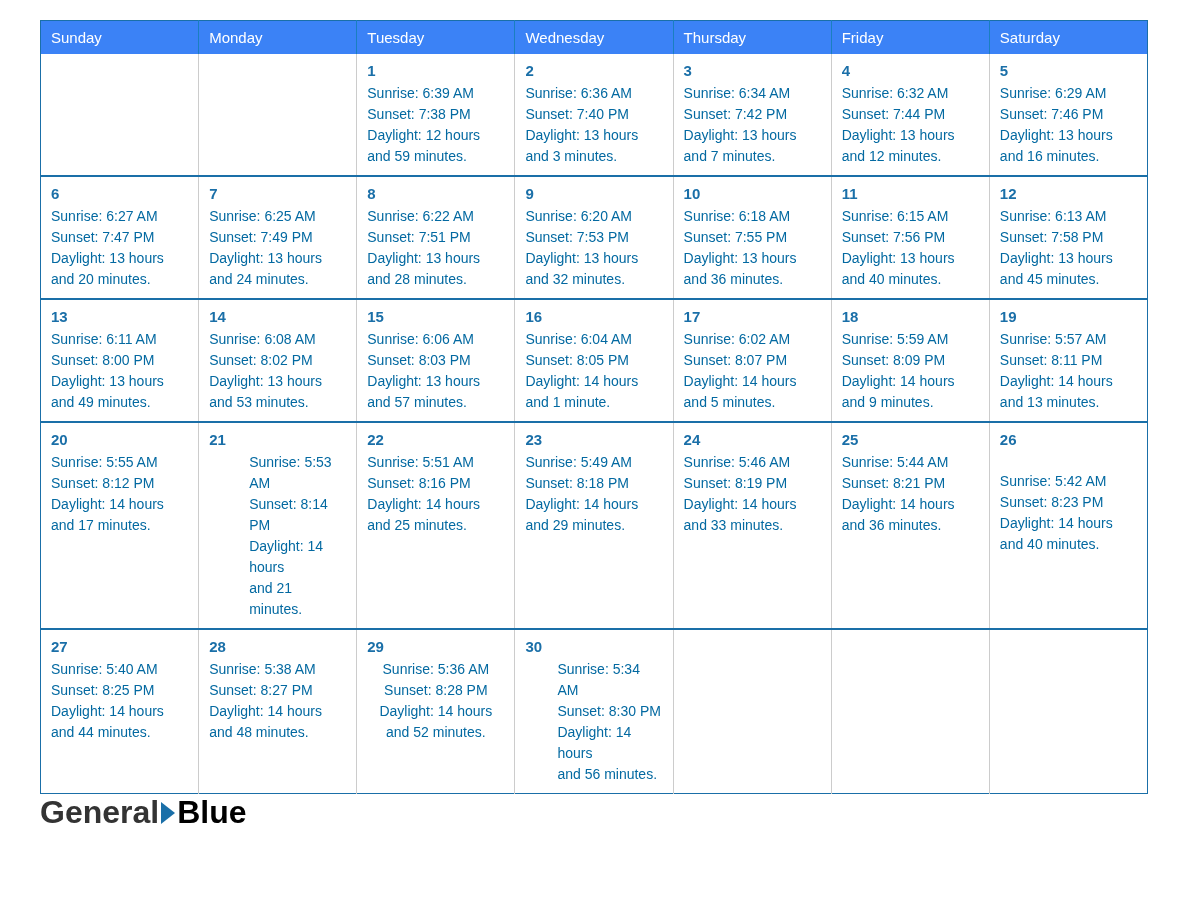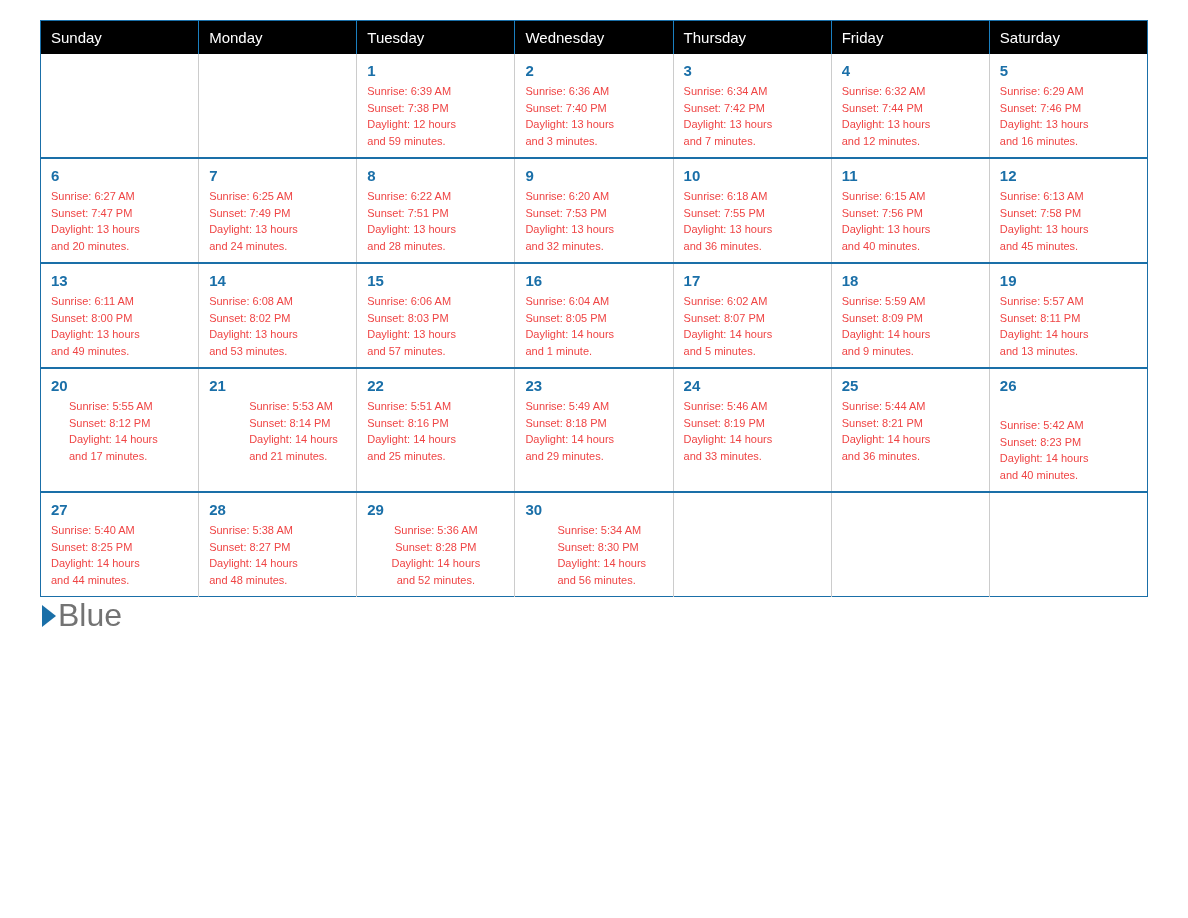--- a/index.html
+++ b/index.html
@@ -9,21 +9,21 @@
       padding: 30px 40px;
       width: 1188px;
       min-height: 918px;
     }
     table {
       width: 100%;
       border-collapse: collapse;
       border: 1px solid #1a6fa8;
     }
     thead tr {
-      background-color: #000000;
+      background-color: #3b82f6;
     }
     thead th {
       color: #fff;
       padding: 8px 10px;
       text-align: left;
       font-size: 15px;
       font-weight: normal;
       border-right: 1px solid #1a7fc0;
     }
     thead th:last-child { border-right: none; }
@@ -41,23 +41,23 @@
     }
     tbody td:last-child { border-right: none; }
     .day-num {
       font-size: 15px;
       font-weight: bold;
       color: #1a6fa8;
       display: block;
       margin-bottom: 4px;
     }
     .day-info {
-      font-size: 11px;
+      font-size: 14px;
       line-height: 1.5;
-      color: #ef4444;
+      color: #0369a1;
     }
     tbody tr:last-child { border-bottom: none; }
   </style>
 </head>
 <body>
 
 <table>
   <thead>
     <tr>
     <th>Sunday</th>
@@ -207,21 +207,21 @@
           <span class="day-num">19</span>
           <div class="day-info" style="white-space: pre-line;">Sunrise: 5:57 AM
 Sunset: 8:11 PM
 Daylight: 14 hours
 and 13 minutes.</div>
         </td>
       </tr>
       <tr>
         <td>
           <span class="day-num">20</span>
-          <div class="day-info" style="white-space: pre-line; margin-left: 18px;">Sunrise: 5:55 AM
+          <div class="day-info" style="white-space: pre-line;">Sunrise: 5:55 AM
 Sunset: 8:12 PM
 Daylight: 14 hours
 and 17 minutes.</div>
         </td>
         <td>
           <span class="day-num">21</span>
           <div class="day-info" style="white-space: pre-line; margin-left: 40px;">Sunrise: 5:53 AM
 Sunset: 8:14 PM
 Daylight: 14 hours
 and 21 minutes.</div>
@@ -297,22 +297,23 @@
       </tr>
     </tbody>
 </table>
 
 <style>
   body { padding-top: 20px; }
 </style>
 
 <div style="display:flex;justify-content:space-between;align-items:flex-start;margin-bottom:15px;">
   <div style="display:flex;align-items:center;">
+    <span style="font-size:32px;font-weight:bold;color:#333;">General</span>
     <div style="display:inline-flex;flex-direction:column;margin:0 2px;">
       <span style="display:inline-block;width:0;height:0;border-left:14px solid #1a6fa8;border-top:11px solid transparent;border-bottom:11px solid transparent;"></span>
     </div>
-    <span style="font-size:32px;font-weight:normal;color:#737373;">Blue</span>
+    <span style="font-size:32px;font-weight:bold;color:#000000;">Blue</span>
   </div>
   <div style="text-align:right;">
     <div style="font-size:54px;font-weight:300;color:#222;line-height:1.1;"></div>
     <div style="font-size:22px;color:#555;margin-top:4px;"></div>
   </div>
 </div>
 
 </body></html>

